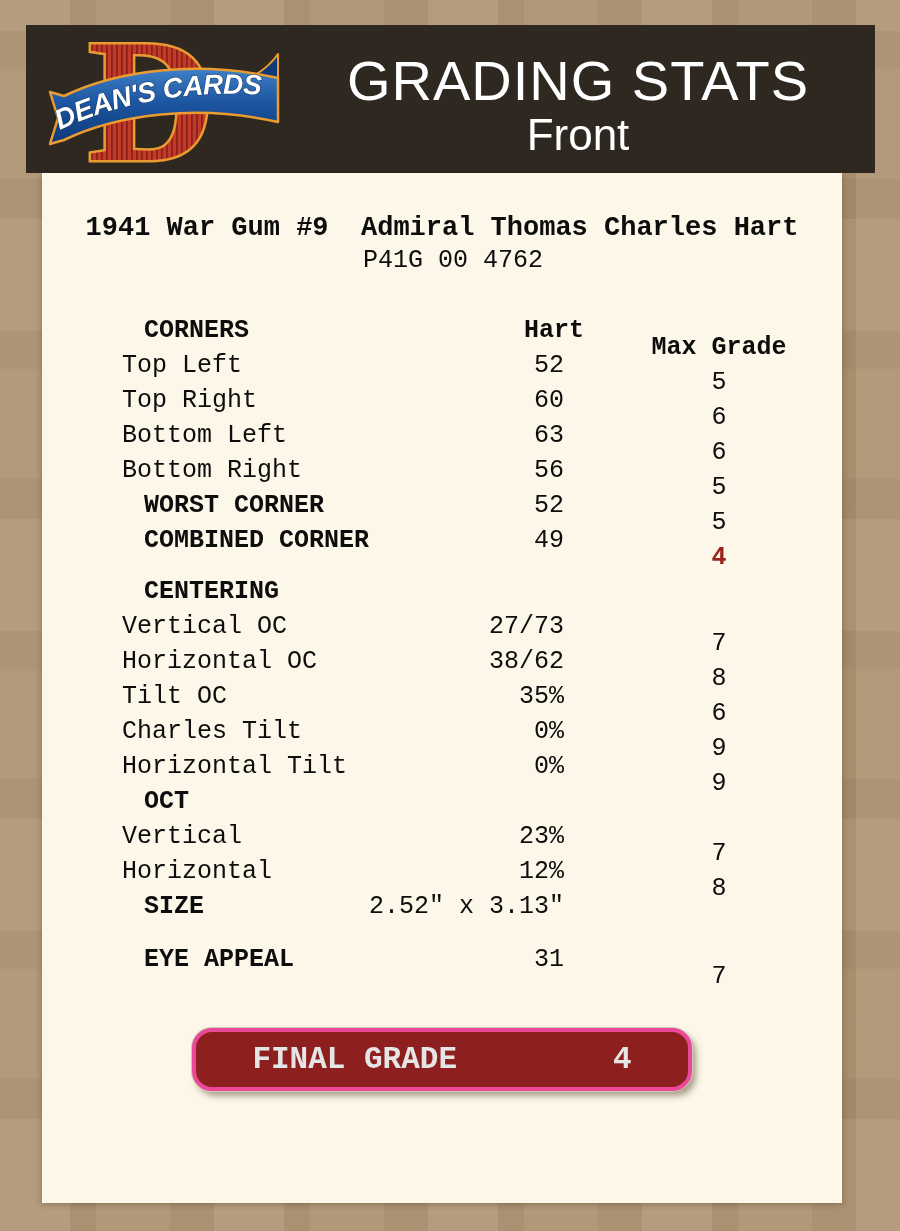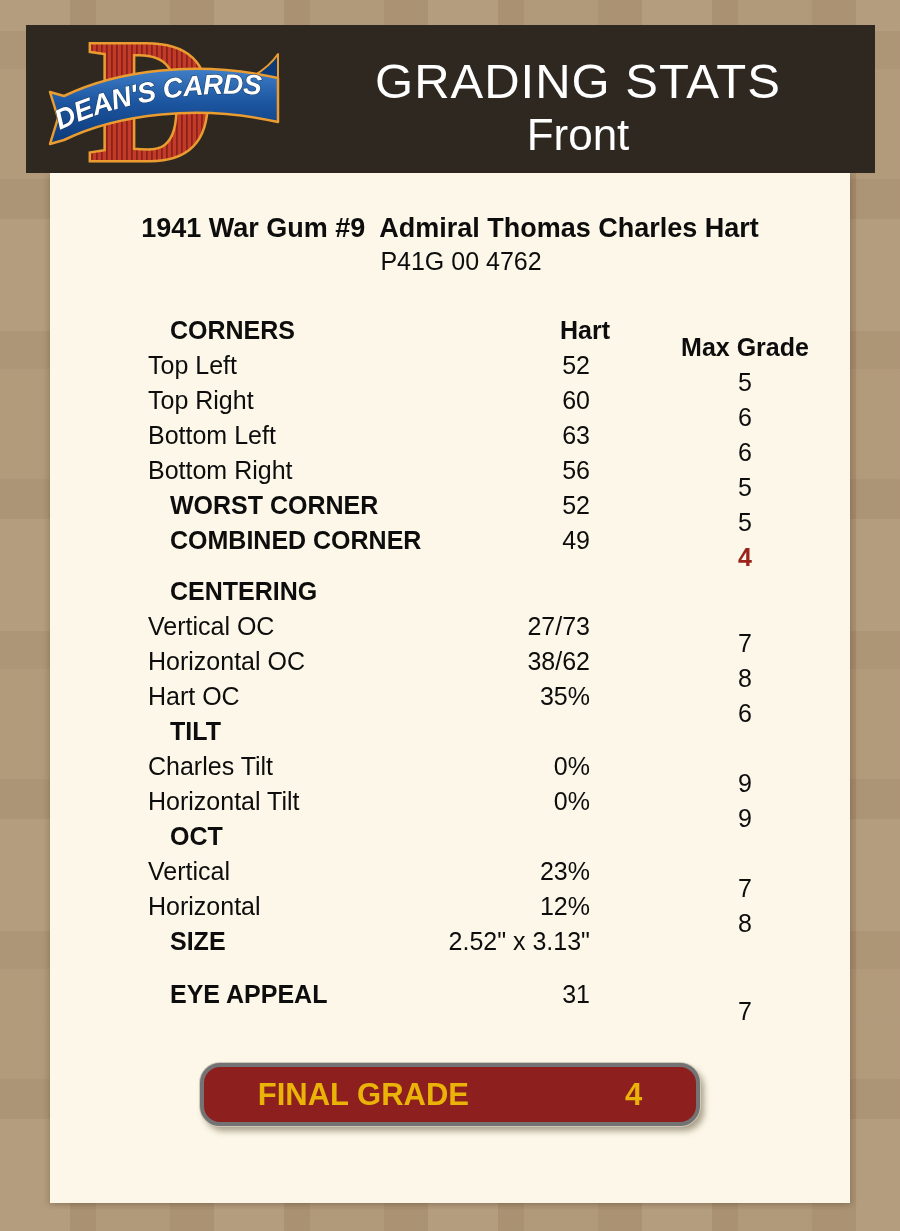--- a/index.html
+++ b/index.html
@@ -18,47 +18,48 @@
         rgba(90,65,40,0.05) 112px, rgba(90,65,40,0.05) 152px,
         rgba(255,248,230,0.02) 152px, rgba(255,248,230,0.02) 262px,
         rgba(90,65,40,0.04) 262px, rgba(90,65,40,0.04) 300px);
   }
   .banner{
     position:absolute;left:26px;top:25px;width:849px;height:148px;
     background:#2e2820;
   }
   .logo{position:absolute;left:22px;top:13px;width:232px;height:135px;}
   .banner-text{position:absolute;left:255px;right:0;top:0;text-align:center;color:#ffffff;}
-  .h-title{margin-top:27px;font-size:49px;line-height:58px;letter-spacing:1px;}
+  .h-title{margin-top:27px;font-size:56px;line-height:58px;letter-spacing:1px;}
   .h-sub{margin-top:3px;font-size:44px;line-height:44px;}
   .panel{
-    position:absolute;left:50px;top:173px;width:800px;height:1030px;
+    position:absolute;left:42px;top:173px;width:800px;height:1030px;
     background:#fcf7e8;
     box-shadow:-3px 2px 5px rgba(80,60,40,0.18), 3px 2px 5px rgba(80,60,40,0.18);
+    font-family:Liberation Mono, monospace;
   }
   .card-title{margin:0;padding-top:38px;text-align:center;font-size:27px;font-weight:bold;
     line-height:34px;color:#0d0d0d;white-space:pre;}
   .cert{text-align:center;font-size:25px;line-height:32px;color:#0d0d0d;margin-left:22px;}
   .gtable{margin-top:36px;}
-  .row{display:flex;align-items:center;height:35px;font-size:25px;color:#0d0d0d;justify-content:flex-end;}
+  .row{display:flex;align-items:center;height:35px;font-size:25px;color:#0d0d0d;}
   .c-label{box-sizing:border-box;width:412px;padding-left:102px;white-space:nowrap;}
   .row.item .c-label{padding-left:80px;}
   .c-value{box-sizing:border-box;width:110px;display:flex;justify-content:flex-end;white-space:nowrap;}
   .c-max{box-sizing:border-box;width:210px;margin-left:50px;text-align:center;white-space:nowrap;margin-top:34px;}
   .row.head .c-label,.row.strong .c-label{font-weight:bold;}
   .row.head .c-value,.row.head .c-max{font-weight:bold;}
   .row.head .c-value{transform:translateX(20px);}
   .c-max.red{color:#9a241c;font-weight:bold;}
   .gap{height:16px;}
   .gap2{height:18px;}
   .final{
     box-sizing:border-box;margin-left:150px;margin-top:51px;width:500px;height:63px;
-    background:#8e1f1f;border:4px solid #737373;border-radius:20px;
+    background:#8e1f1f;border:4px solid #ec4899;border-radius:20px;
     display:flex;align-items:center;justify-content:center;gap:156px;
-    color:#eab308;font-weight:bold;font-size:31px;
+    color:#e5e5e5;font-weight:bold;font-size:31px;
     box-shadow:0 0 0 1px #cfc8b8, 4px 5px 6px rgba(100,85,60,0.55);
   }
 </style>
 </head>
 <body>
 
 <div class="banner">
   <svg class="logo" viewBox="0 0 232 135" xmlns="http://www.w3.org/2000/svg">
     <defs>
       <pattern id="dstr" width="5" height="5" patternUnits="userSpaceOnUse">
@@ -135,28 +136,23 @@
     <div class="c-label">Vertical OC</div>
     <div class="c-value">27/73</div>
     <div class="c-max">7</div>
   </div>
         <div class="row item">
     <div class="c-label">Horizontal OC</div>
     <div class="c-value">38/62</div>
     <div class="c-max">8</div>
   </div>
         <div class="row item">
-    <div class="c-label">Hart OC</div>
+    <div class="c-label">Tilt OC</div>
     <div class="c-value">35%</div>
     <div class="c-max">6</div>
-  </div>
-        <div class="row strong">
-    <div class="c-label">TILT</div>
-    <div class="c-value"></div>
-    <div class="c-max"></div>
   </div>
         <div class="row item">
     <div class="c-label">Charles Tilt</div>
     <div class="c-value">0%</div>
     <div class="c-max">9</div>
   </div>
         <div class="row item">
     <div class="c-label">Horizontal Tilt</div>
     <div class="c-value">0%</div>
     <div class="c-max">9</div>

